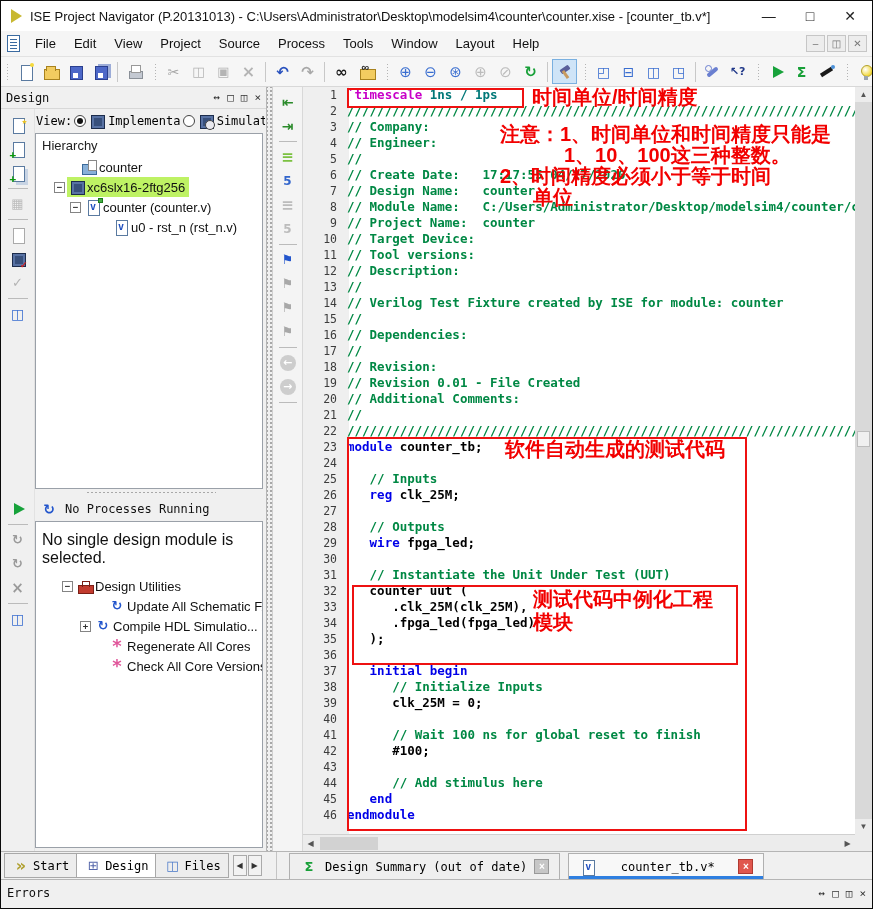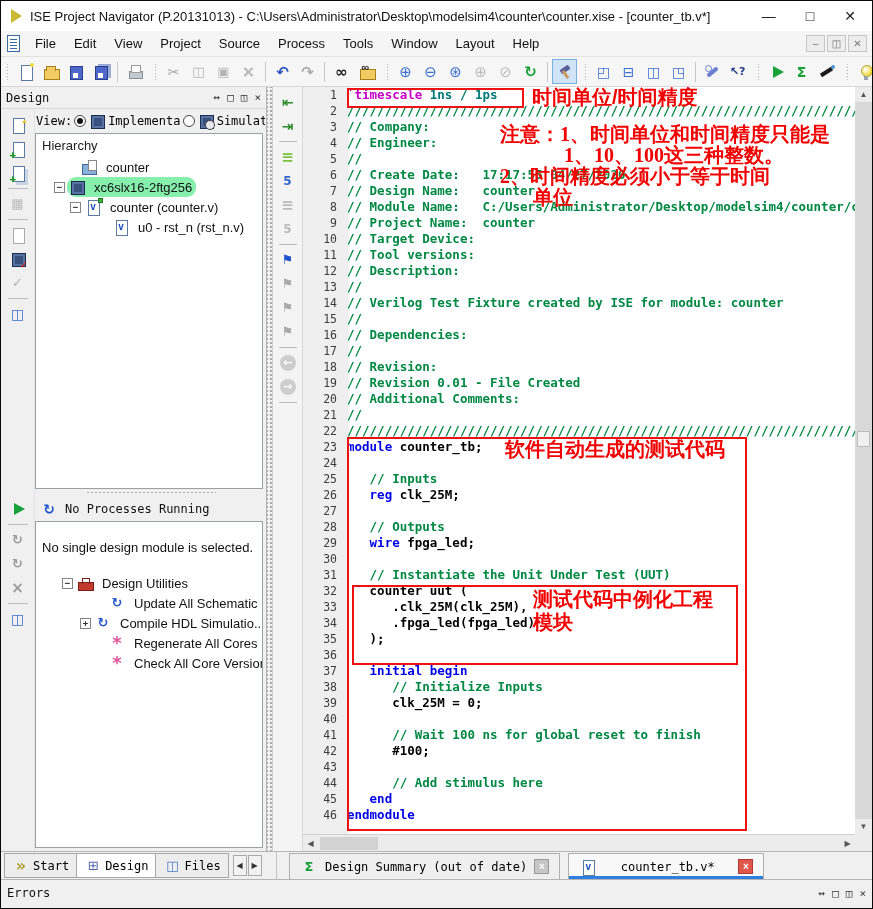--- a/index.html
+++ b/index.html
@@ -77,28 +77,28 @@
   .left-content{flex:1;display:flex;flex-direction:column;min-width:0;}
   .view-row{height:24px;display:flex;align-items:center;gap:2px;padding:0 1px;font:12px "DejaVu Sans Mono",monospace;white-space:nowrap;overflow:hidden;}
   .radio{width:12px;height:12px;border:1px solid #444;border-radius:50%;background:#fff;position:relative;flex:none;}
   .radio.sel::after{content:"";position:absolute;inset:2px;background:#111;border-radius:50%;}
   .vr-label{overflow:hidden;text-overflow:clip;}
   .hier-box{background:#fff;border:1px solid #9aa0a8;margin-right:3px;height:356px;overflow:hidden;}
   .hier-title{padding:4px 6px;font-size:13px;color:#222;}
   .trow{height:20px;display:flex;align-items:center;gap:2px;white-space:nowrap;font-size:13px;}
   .exp{width:11px;height:11px;border:1px solid #848484;background:#fff;font:bold 9px/9px "DejaVu Sans Mono",monospace;text-align:center;color:#333;flex:none;}
   .exp.noexp{border:none;background:transparent;}
-  .sel-bg{display:flex;align-items:center;gap:8px;padding:1px 4px 1px 1px;}
-  .sel-bg.sel{background:#86efac;border-radius:9px;}
+  .sel-bg{display:flex;align-items:center;gap:1px;padding:1px 4px 1px 1px;}
+  .sel-bg.sel{background:#bef264;}
   .tlabel{color:#111;}
   .h-splitter{height:7px;display:flex;align-items:center;justify-content:center;}
   .h-splitter::before{content:"";width:130px;height:3px;background-image:radial-gradient(#a8a8a8 1px,transparent 1px);background-size:4px 3px;}
   .proc-header{height:25px;display:flex;align-items:center;gap:7px;font:12px "DejaVu Sans Mono",monospace;padding:0 5px;color:#111;}
   .proc-box{background:#fff;border:1px solid #9aa0a8;margin:0 3px 3px 0;flex:1;overflow:hidden;}
-  .proc-msg{padding:18px 6px;font-size:13px;color:#111;}
+  .proc-msg{padding:9px 6px;font-size:16px;color:#111;}
 
   .main-splitter{width:6px;border-right:1px solid #d0d0d0;background-image:radial-gradient(#a8a8a8 1px,transparent 1px);background-size:4px 4px;background-position:2px 2px;}
   .edit-strip{width:30px;background:#f4f4f4;border-right:1px solid #d8d8d8;display:flex;flex-direction:column;align-items:center;padding-top:3px;}
   .edit-strip .strip-btn{width:24px;height:24px;}
   .edit-strip .strip-sep{width:18px;}
 
   
   .editor{flex:1;position:relative;background:#fff;min-width:0;}
   .lines{position:absolute;left:0;top:0;right:17px;bottom:17px;overflow:hidden;background:linear-gradient(to right,#efefef 46px,#fff 46px);font:bold 12.5px "DejaVu Sans Mono",monospace;}
   .cl{height:16px;display:flex;white-space:pre;}
@@ -107,21 +107,21 @@
   .seg-com{color:#008844;}
   .seg-kw{color:#0000e8;}
   .seg-dir{color:#c800c8;}
   .seg-lit{color:#007878;}
   .seg-pln{color:#000;}
 
   .ann-box{position:absolute;border:2px solid #ee1111;z-index:5;pointer-events:none;}
   .ann-text{position:absolute;color:#f20000;font-weight:bold;font-size:20px;z-index:6;white-space:nowrap;line-height:21px;font-family:"Liberation Sans",sans-serif;}
   #ann-box1{left:44px;top:1px;width:177px;height:20px;}
   #ann-ts{left:229px;top:0;}
-  #ann-note{left:197px;top:37px;font-family:Liberation Serif, serif;}
+  #ann-note{left:197px;top:37px;}
   #ann-box2{left:44px;top:350px;width:400px;height:394px;}
   #ann-gen{left:202px;top:352px;}
   #ann-box3{left:49px;top:498px;width:386px;height:80px;}
   #ann-inst{left:230px;top:501px;line-height:23px;}
 
   .vscroll{position:absolute;right:0;top:0;bottom:17px;width:17px;background:#d9d9d9;}
   .vscroll .up{position:absolute;top:0;left:0;right:0;height:15px;text-align:center;font-size:8px;color:#555;line-height:15px;background:#ececec;}
   .vscroll .dn{position:absolute;bottom:0;left:0;right:0;height:15px;text-align:center;font-size:8px;color:#555;line-height:15px;background:#ececec;}
   .vthumb{position:absolute;left:2px;right:2px;top:46%;height:16px;background:#f0f0f0;border:1px solid #bdbdbd;}
   .hscroll{position:absolute;left:0;right:17px;bottom:0;height:17px;background:#ececec;border-top:1px solid #d0d0d0;display:flex;align-items:center;}

